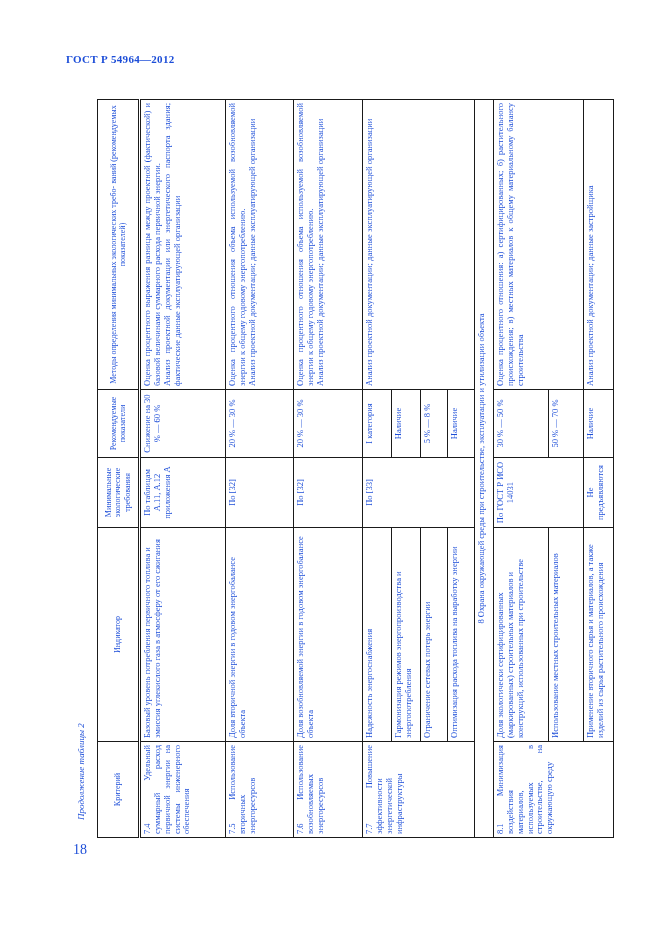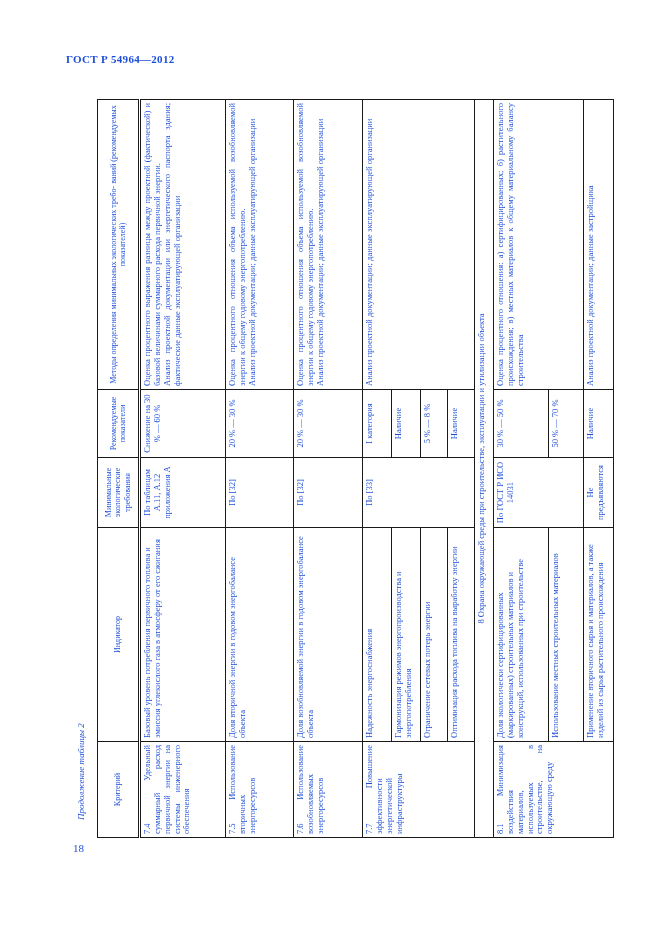--- a/index.html
+++ b/index.html
@@ -9,21 +9,21 @@
     overflow:hidden;margin:0 auto;
   }
   .doc-header{
     position:absolute;left:66px;top:53px;font-size:11px;font-weight:bold;
     letter-spacing:.3px;
   }
   .caption-rot{
     position:absolute;left:76px;top:820px;transform-origin:0 0;
     transform:rotate(-90deg);white-space:nowrap;font-style:italic;font-size:9px;
   }
-  .page-num{position:absolute;left:73px;top:842px;font-size:11px;text-align:center;}
+  .page-num{position:absolute;left:73px;top:842px;font-size:14px;text-align:center;}
   .table-wrap{position:absolute;left:97px;top:100px;width:516px;height:738px;}
   .rot{width:738px;height:516px;transform-origin:0 0;
        transform:translateY(738px) rotate(-90deg);}
   table.gost{
     border-collapse:collapse;table-layout:fixed;width:738px;height:516px;
     border:1.5px solid #1a1a1a;
   }
   table.gost td, table.gost th{
     border:1px solid #1a1a1a;padding:2px 3px;vertical-align:top;
     font-size:8.5px;line-height:1.16;overflow:hidden;font-weight:normal;

